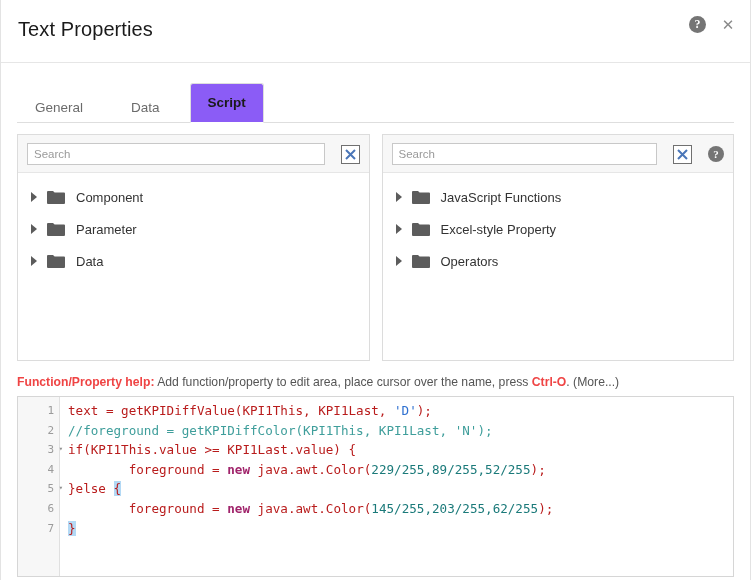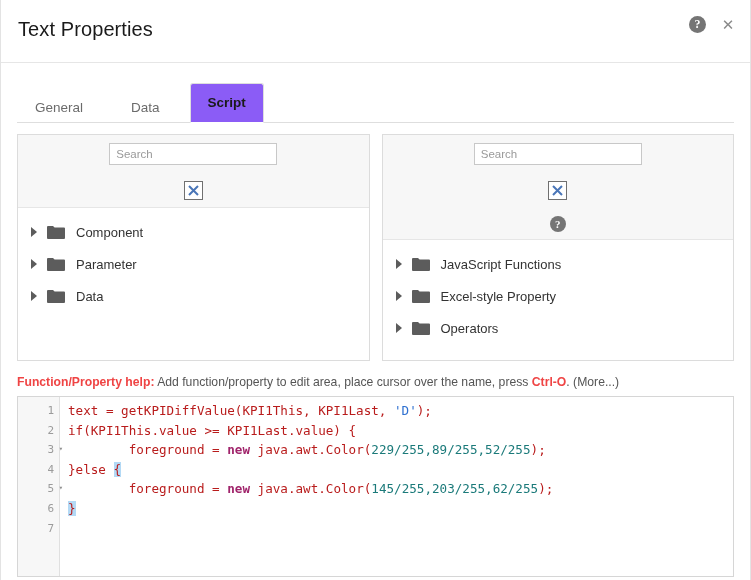--- a/index.html
+++ b/index.html
@@ -140,21 +140,20 @@
     position: relative;
   }
   .panel-search {
     display: flex;
     align-items: center;
     gap: 16px;
     padding: 8px 9px 7px 9px;
     background: #f7f7f7;
     border-bottom: 1px solid #e6e6e6;
     box-sizing: border-box;
-    flex-direction: column;
   }
   .search-input {
     flex: 1 1 auto;
     height: 22px;
     border: 1px solid #c8c8c8;
     background: #ffffff;
     font-size: 11.5px;
     color: #4d4d4d;
     padding: 0 6px;
     box-sizing: border-box;
@@ -435,20 +434,21 @@
       <div class="gutter-row">
         <span>5</span><span class="fold">▾</span>
       </div>
       <div class="gutter-row">6</div>
       <div class="gutter-row">7</div>
     </div>
     <div class="code">
 
       <div class="code-row"><span class="tok-plain">text = getKPIDiffValue(KPI1This, KPI1Last, </span><span class="tok-string">'D'</span><span class="tok-plain">);</span></div>
 
+      <div class="code-row"><span class="tok-comment">//foreground = getKPIDiffColor(KPI1This, KPI1Last, 'N');</span></div>
 
       <div class="code-row"><span class="tok-plain">if(KPI1This.value &gt;= KPI1Last.value) {</span></div>
 
       <div class="code-row"><span class="tok-plain">        foreground = </span><span class="tok-keyword">new</span><span class="tok-plain"> java.awt.Color(</span><span class="tok-number">229/255,89/255,52/255</span><span class="tok-plain">);</span></div>
 
       <div class="code-row"><span class="tok-plain">}else </span><span class="tok-plain tok-brace-hl">{</span></div>
 
       <div class="code-row"><span class="tok-plain">        foreground = </span><span class="tok-keyword">new</span><span class="tok-plain"> java.awt.Color(</span><span class="tok-number">145/255,203/255,62/255</span><span class="tok-plain">);</span></div>
 
       <div class="code-row"><span class="tok-plain tok-brace-hl">}</span></div>

